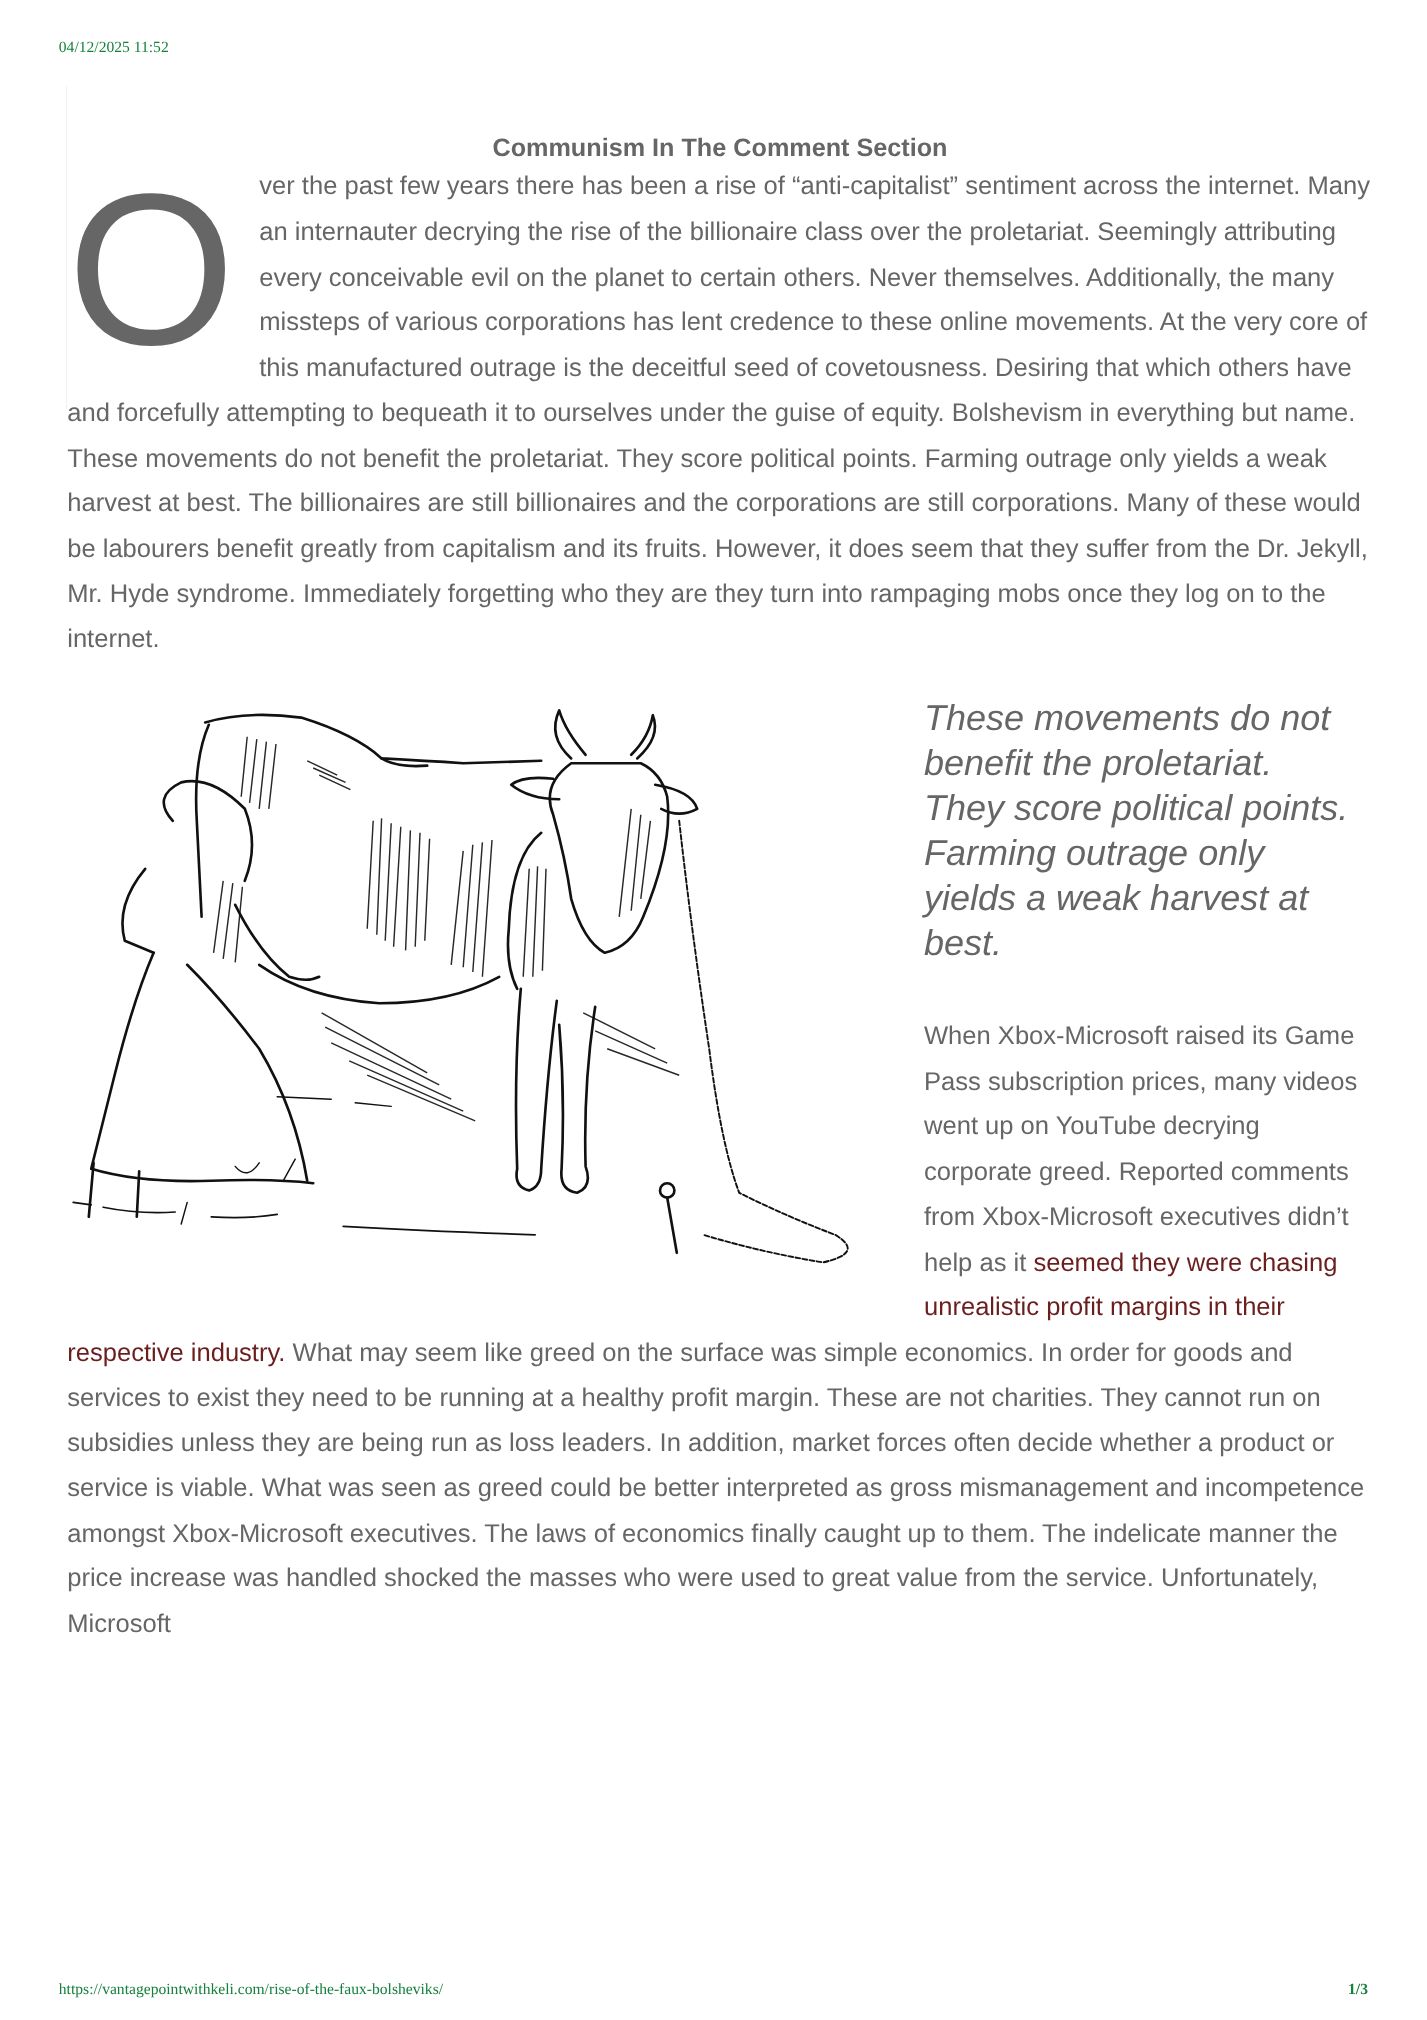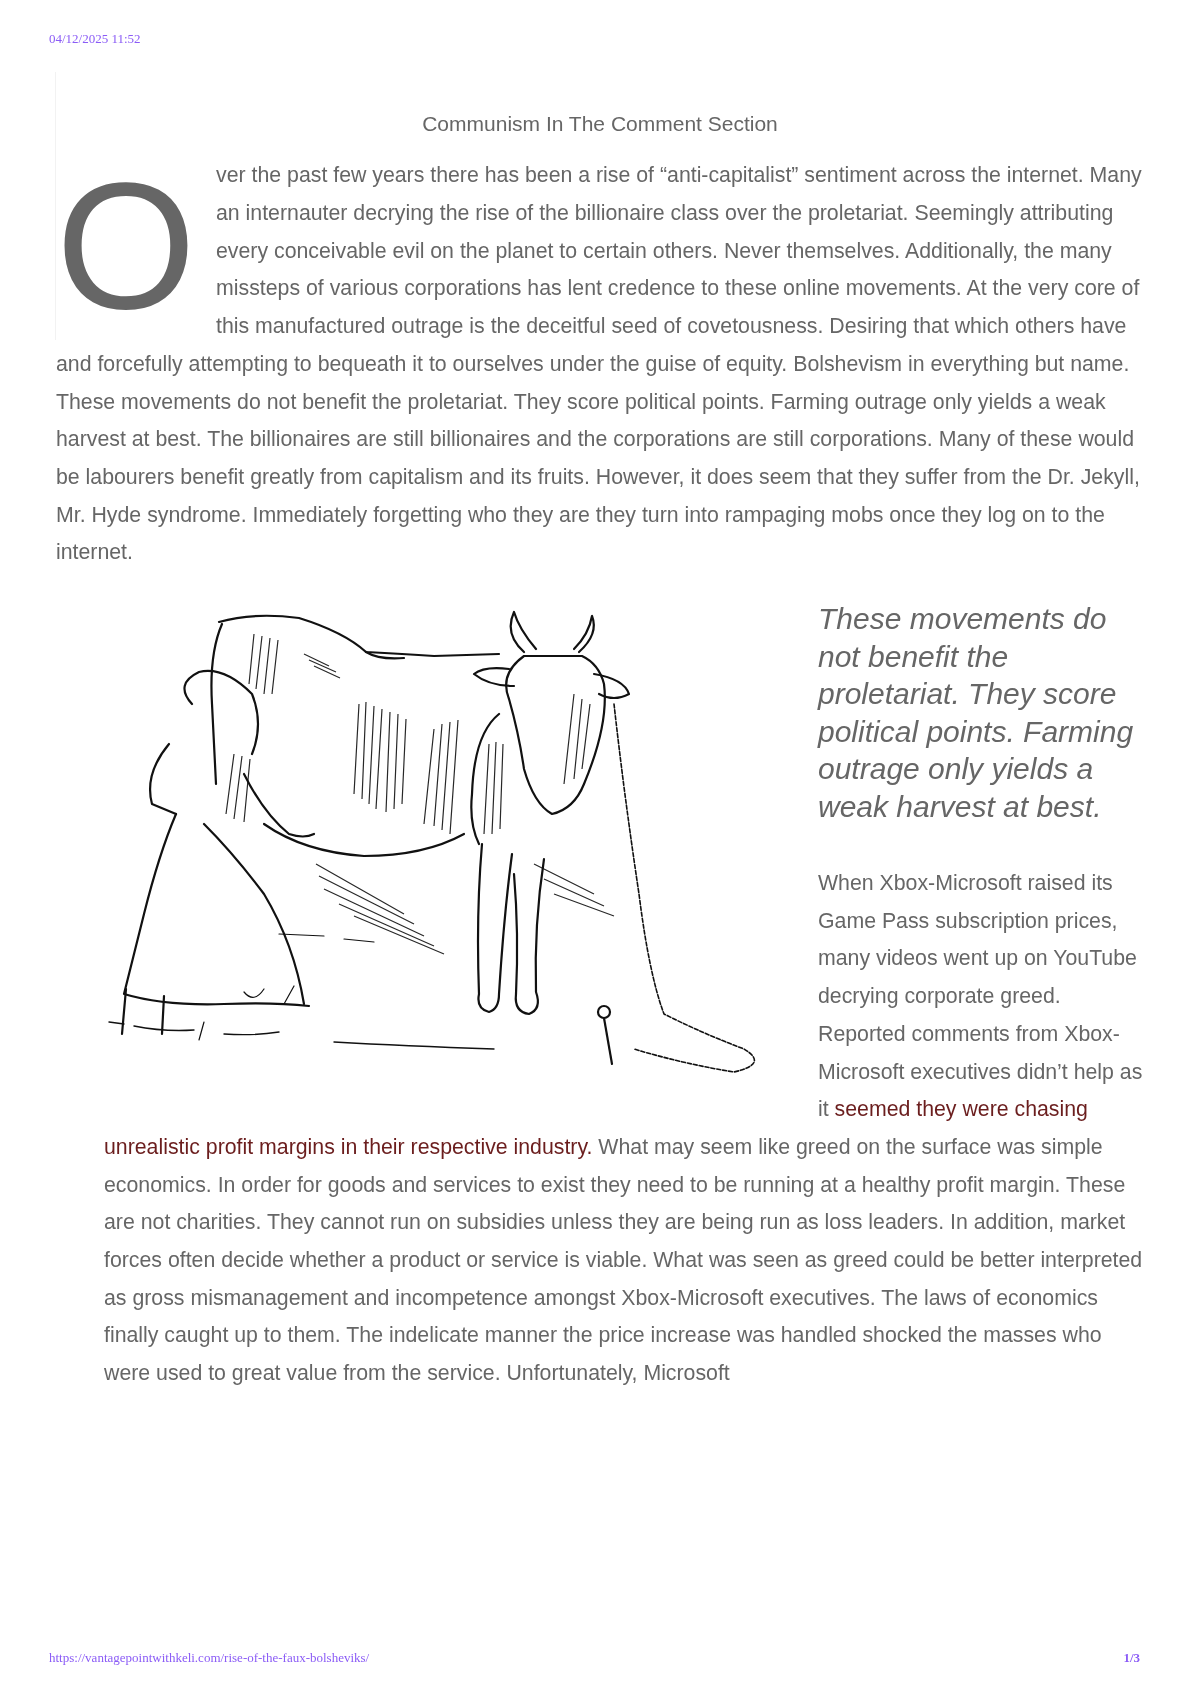--- a/index.html
+++ b/index.html
@@ -12,21 +12,21 @@
     body {
       position: relative;
       font-family: "Liberation Sans", sans-serif;
       color: #666666;
     }
     .print-header, .print-footer {
       position: absolute;
       left: 0; right: 0;
       font-family: "Liberation Serif", serif;
       font-size: 13px;
-      color: #8b5cf6;
+      color: #15803d;
     }
     .print-header { top: 31px; height: 18px; }
     .print-footer { top: 1650px; height: 18px; }
     .ph-date { position: absolute; left: 49px; }
     .ph-title { position: absolute; left: 0; right: 0; text-align: center; }
     .pf-url { position: absolute; left: 49px; }
     .pf-page { position: absolute; right: 49px; font-weight: bold; }
 
     .left-rule {
       position: absolute;
@@ -46,26 +46,25 @@
       font-weight: bold;
       font-size: 50px;
       letter-spacing: -2px;
       color: #111111;
       text-align: center;
       line-height: 1.2;
       margin-bottom: 24px;
     }
     .subtitle {
       font-family: "Liberation Sans", sans-serif;
-      font-weight: normal;
+      font-weight: bold;
       font-size: 21px;
       color: #666666;
       text-align: center;
       line-height: 1.3;
-      margin-bottom: 20px;
     }
     .body-text {
       font-family: "Liberation Sans", sans-serif;
       font-size: 21.3px;
       line-height: 37.7px;
       color: #666666;
     }
     .para1 { position: relative; }
     .dropcap {
       float: left;
@@ -74,21 +73,20 @@
       line-height: 142px;
       height: 142px;
       color: #666666;
       margin: 14px 20px 0 0;
       padding-top: 4px;
     }
 
     .section2 {
       margin-top: 28px;
       position: relative;
-      margin-left: 48px;
     }
     .figure {
       float: left;
       width: 690px;
       height: 500px;
       margin-right: 24px;
       margin-top: -6px;
     }
     .figure svg { width: 100%; height: 100%; display: block; }
     .pullquote {

